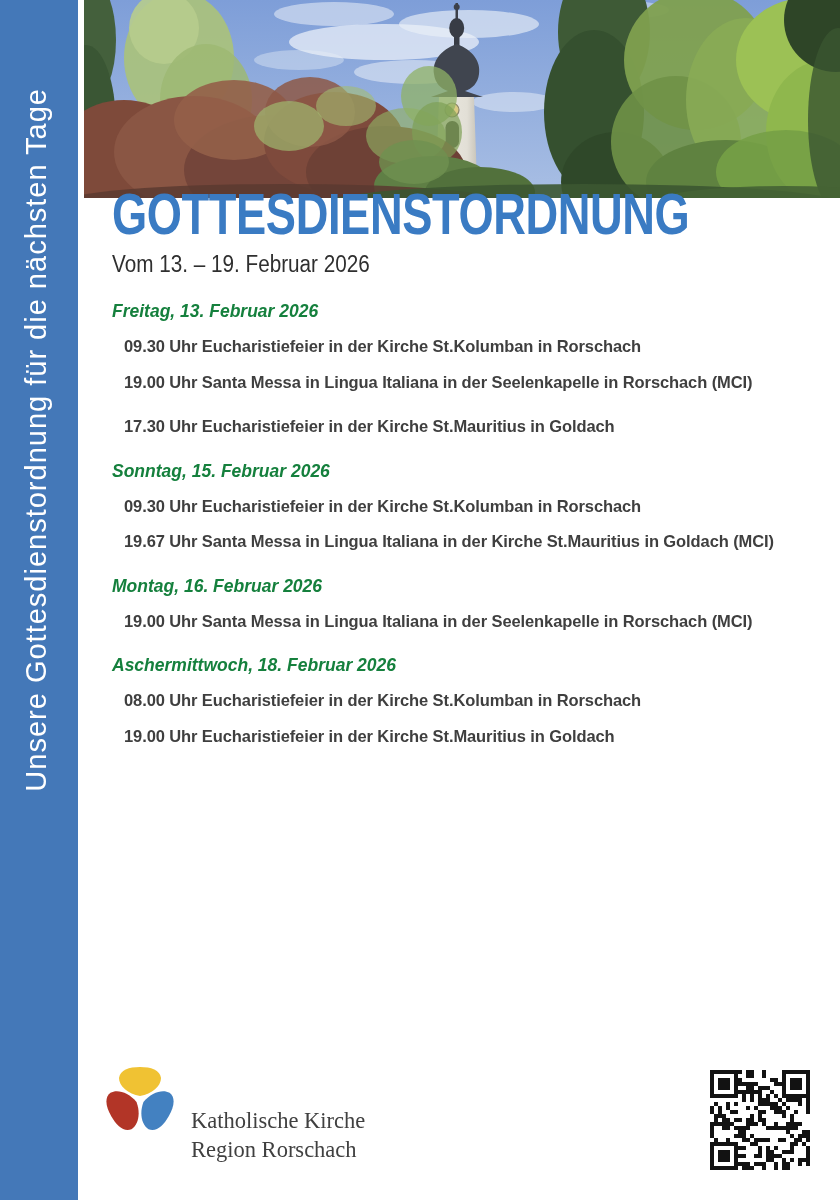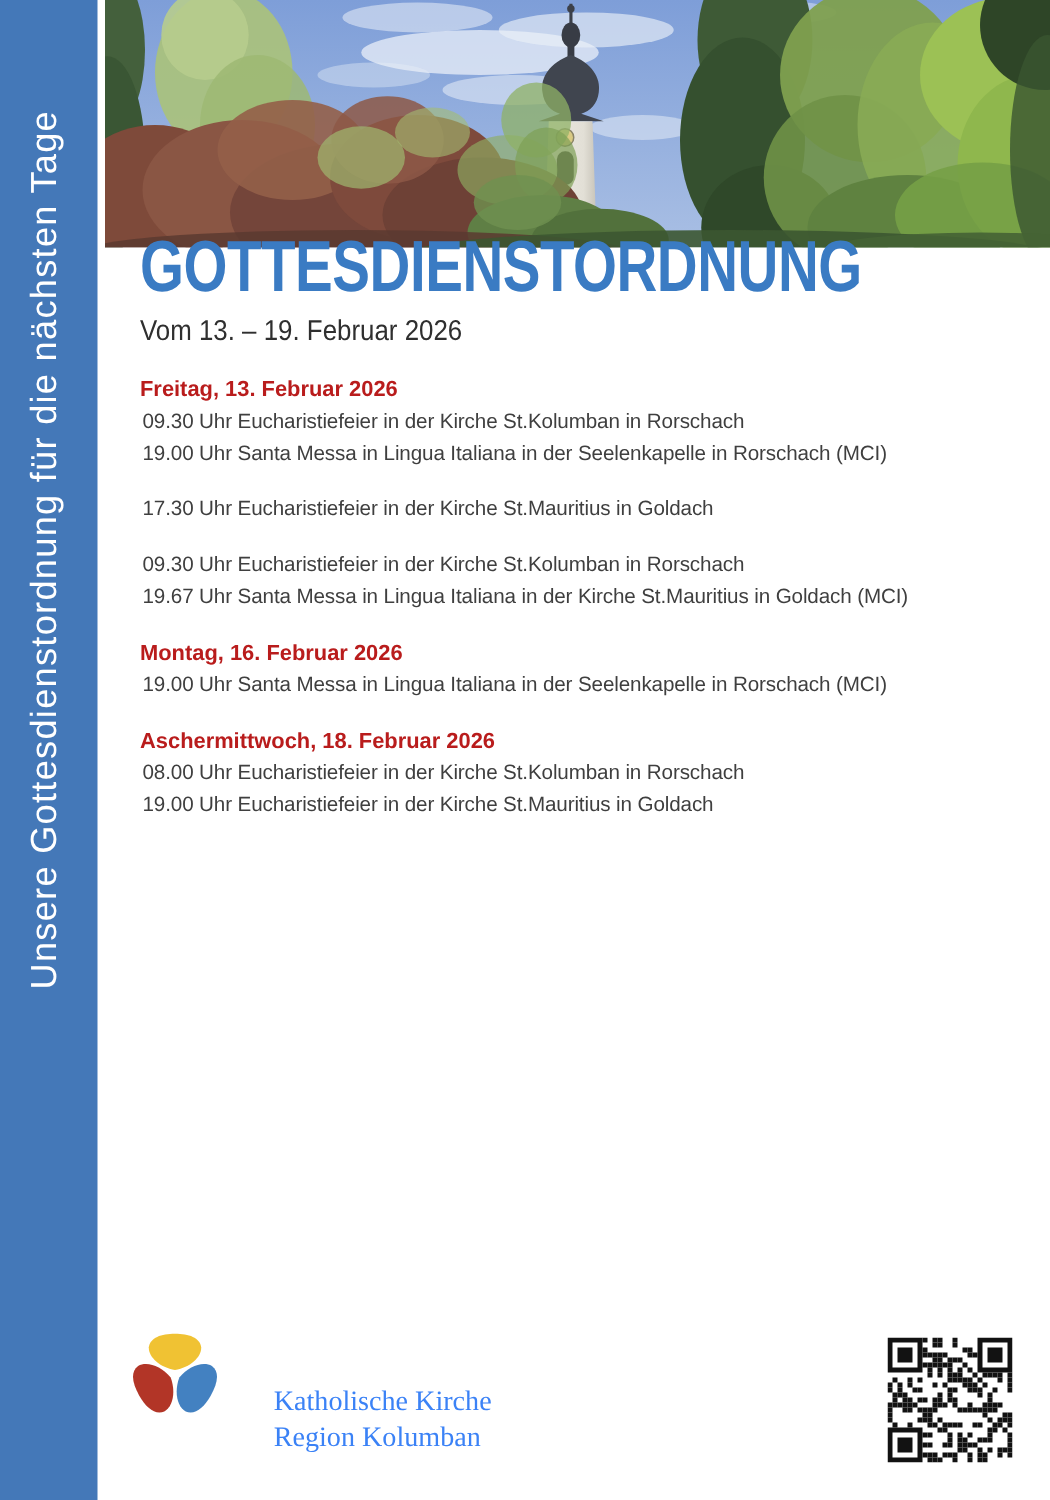--- a/index.html
+++ b/index.html
@@ -17,27 +17,27 @@
   .photo svg{display:block;}
 
   
   .content{position:absolute;left:112px;top:188px;width:706px;}
   .title{margin:0;font-size:58px;line-height:52px;font-weight:700;color:#3A7BC3;
         letter-spacing:-0.5px;transform:scaleX(0.78);transform-origin:left top;white-space:nowrap;}
   .subtitle{margin-top:8px;font-size:23px;line-height:32px;color:#2F2F2F;
         transform:scaleX(0.9);transform-origin:left top;white-space:nowrap;}
   .sections{margin-top:20px;}
   .day{margin-bottom:21px;}
-  .day h2{margin:0 0 3px 0;font-size:17.5px;line-height:23px;font-weight:700;color:#b91c1c;}
-  .day p{margin:2px;font-size:16.5px;line-height:23.5px;color:#3F3F3F;letter-spacing:-0.1px;}
+  .day h2{margin:0 0 3px 0;font-size:17.5px;line-height:23px;font-weight:700;color:#15803d;font-style:italic;}
+  .day p{margin:12px;font-size:16.5px;line-height:23.5px;color:#3F3F3F;letter-spacing:-0.1px;font-weight:bold;}
 
   
   .logo{position:absolute;left:106px;top:1066px;width:68px;height:68px;}
   .org{position:absolute;left:191px;top:1106px;font-family:"Liberation Serif",serif;
-        font-size:22.5px;line-height:29px;color:#3b82f6;margin-left:28px;}
+        font-size:22.5px;line-height:29px;color:#404040;}
   .qr{position:absolute;left:710px;top:1070px;width:100px;height:100px;}
 </style>
 </head>
 <body>
 
 <div class="page">
 
   <aside class="sidebar">
     <div class="sidebar-text">Unsere Gottesdienstordnung für die nächsten Tage</div>
   </aside>
@@ -134,20 +134,21 @@
         <h2>Freitag, 13. Februar 2026</h2>
         <p>09.30 Uhr Eucharistiefeier in der Kirche St.Kolumban in Rorschach</p>
         <p>19.00 Uhr Santa Messa in Lingua Italiana in der Seelenkapelle in Rorschach (MCI)</p>
       </section>
 
       <section class="day">
         <p>17.30 Uhr Eucharistiefeier in der Kirche St.Mauritius in Goldach</p>
       </section>
 
       <section class="day">
+        <h2>Sonntag, 15. Februar 2026</h2>
         <p>09.30 Uhr Eucharistiefeier in der Kirche St.Kolumban in Rorschach</p>
         <p>19.67 Uhr Santa Messa in Lingua Italiana in der Kirche St.Mauritius in Goldach (MCI)</p>
       </section>
 
       <section class="day">
         <h2>Montag, 16. Februar 2026</h2>
         <p>19.00 Uhr Santa Messa in Lingua Italiana in der Seelenkapelle in Rorschach (MCI)</p>
       </section>
 
       <section class="day">
@@ -161,21 +162,21 @@
   <div class="logo">
     <svg width="68" height="68" viewBox="-34 -34 68 68">
       <path d="M 0 -4 C -12 -6 -21 -14 -21 -22 C -20 -30 -11 -33 0 -33 C 11 -33 20 -30 21 -22 C 21 -14 12 -6 0 -4 Z" fill="#F0C233"></path>
       <path transform="rotate(120)" d="M 0 -4 C -12 -6 -21 -14 -21 -22 C -20 -30 -11 -33 0 -33 C 11 -33 20 -30 21 -22 C 21 -14 12 -6 0 -4 Z" fill="#4381C1"></path>
       <path transform="rotate(240)" d="M 0 -4 C -12 -6 -21 -14 -21 -22 C -20 -30 -11 -33 0 -33 C 11 -33 20 -30 21 -22 C 21 -14 12 -6 0 -4 Z" fill="#B23527"></path>
     </svg>
   </div>
 
   <div class="org">
     <div>Katholische Kirche</div>
-    <div>Region Kolumban</div>
+    <div>Region Rorschach</div>
   </div>
 
   <div class="qr"><svg viewBox="0 0 100 100" width="100" height="100">
         <rect x="0" y="0" width="100" height="100" fill="#ffffff"></rect>
         <rect x="28" y="0" width="4" height="4" fill="#121212"></rect>
         <rect x="36" y="0" width="4" height="4" fill="#121212"></rect>
         <rect x="40" y="0" width="4" height="4" fill="#121212"></rect>
         <rect x="52" y="0" width="4" height="4" fill="#121212"></rect>
         <rect x="36" y="4" width="4" height="4" fill="#121212"></rect>
         <rect x="40" y="4" width="4" height="4" fill="#121212"></rect>

